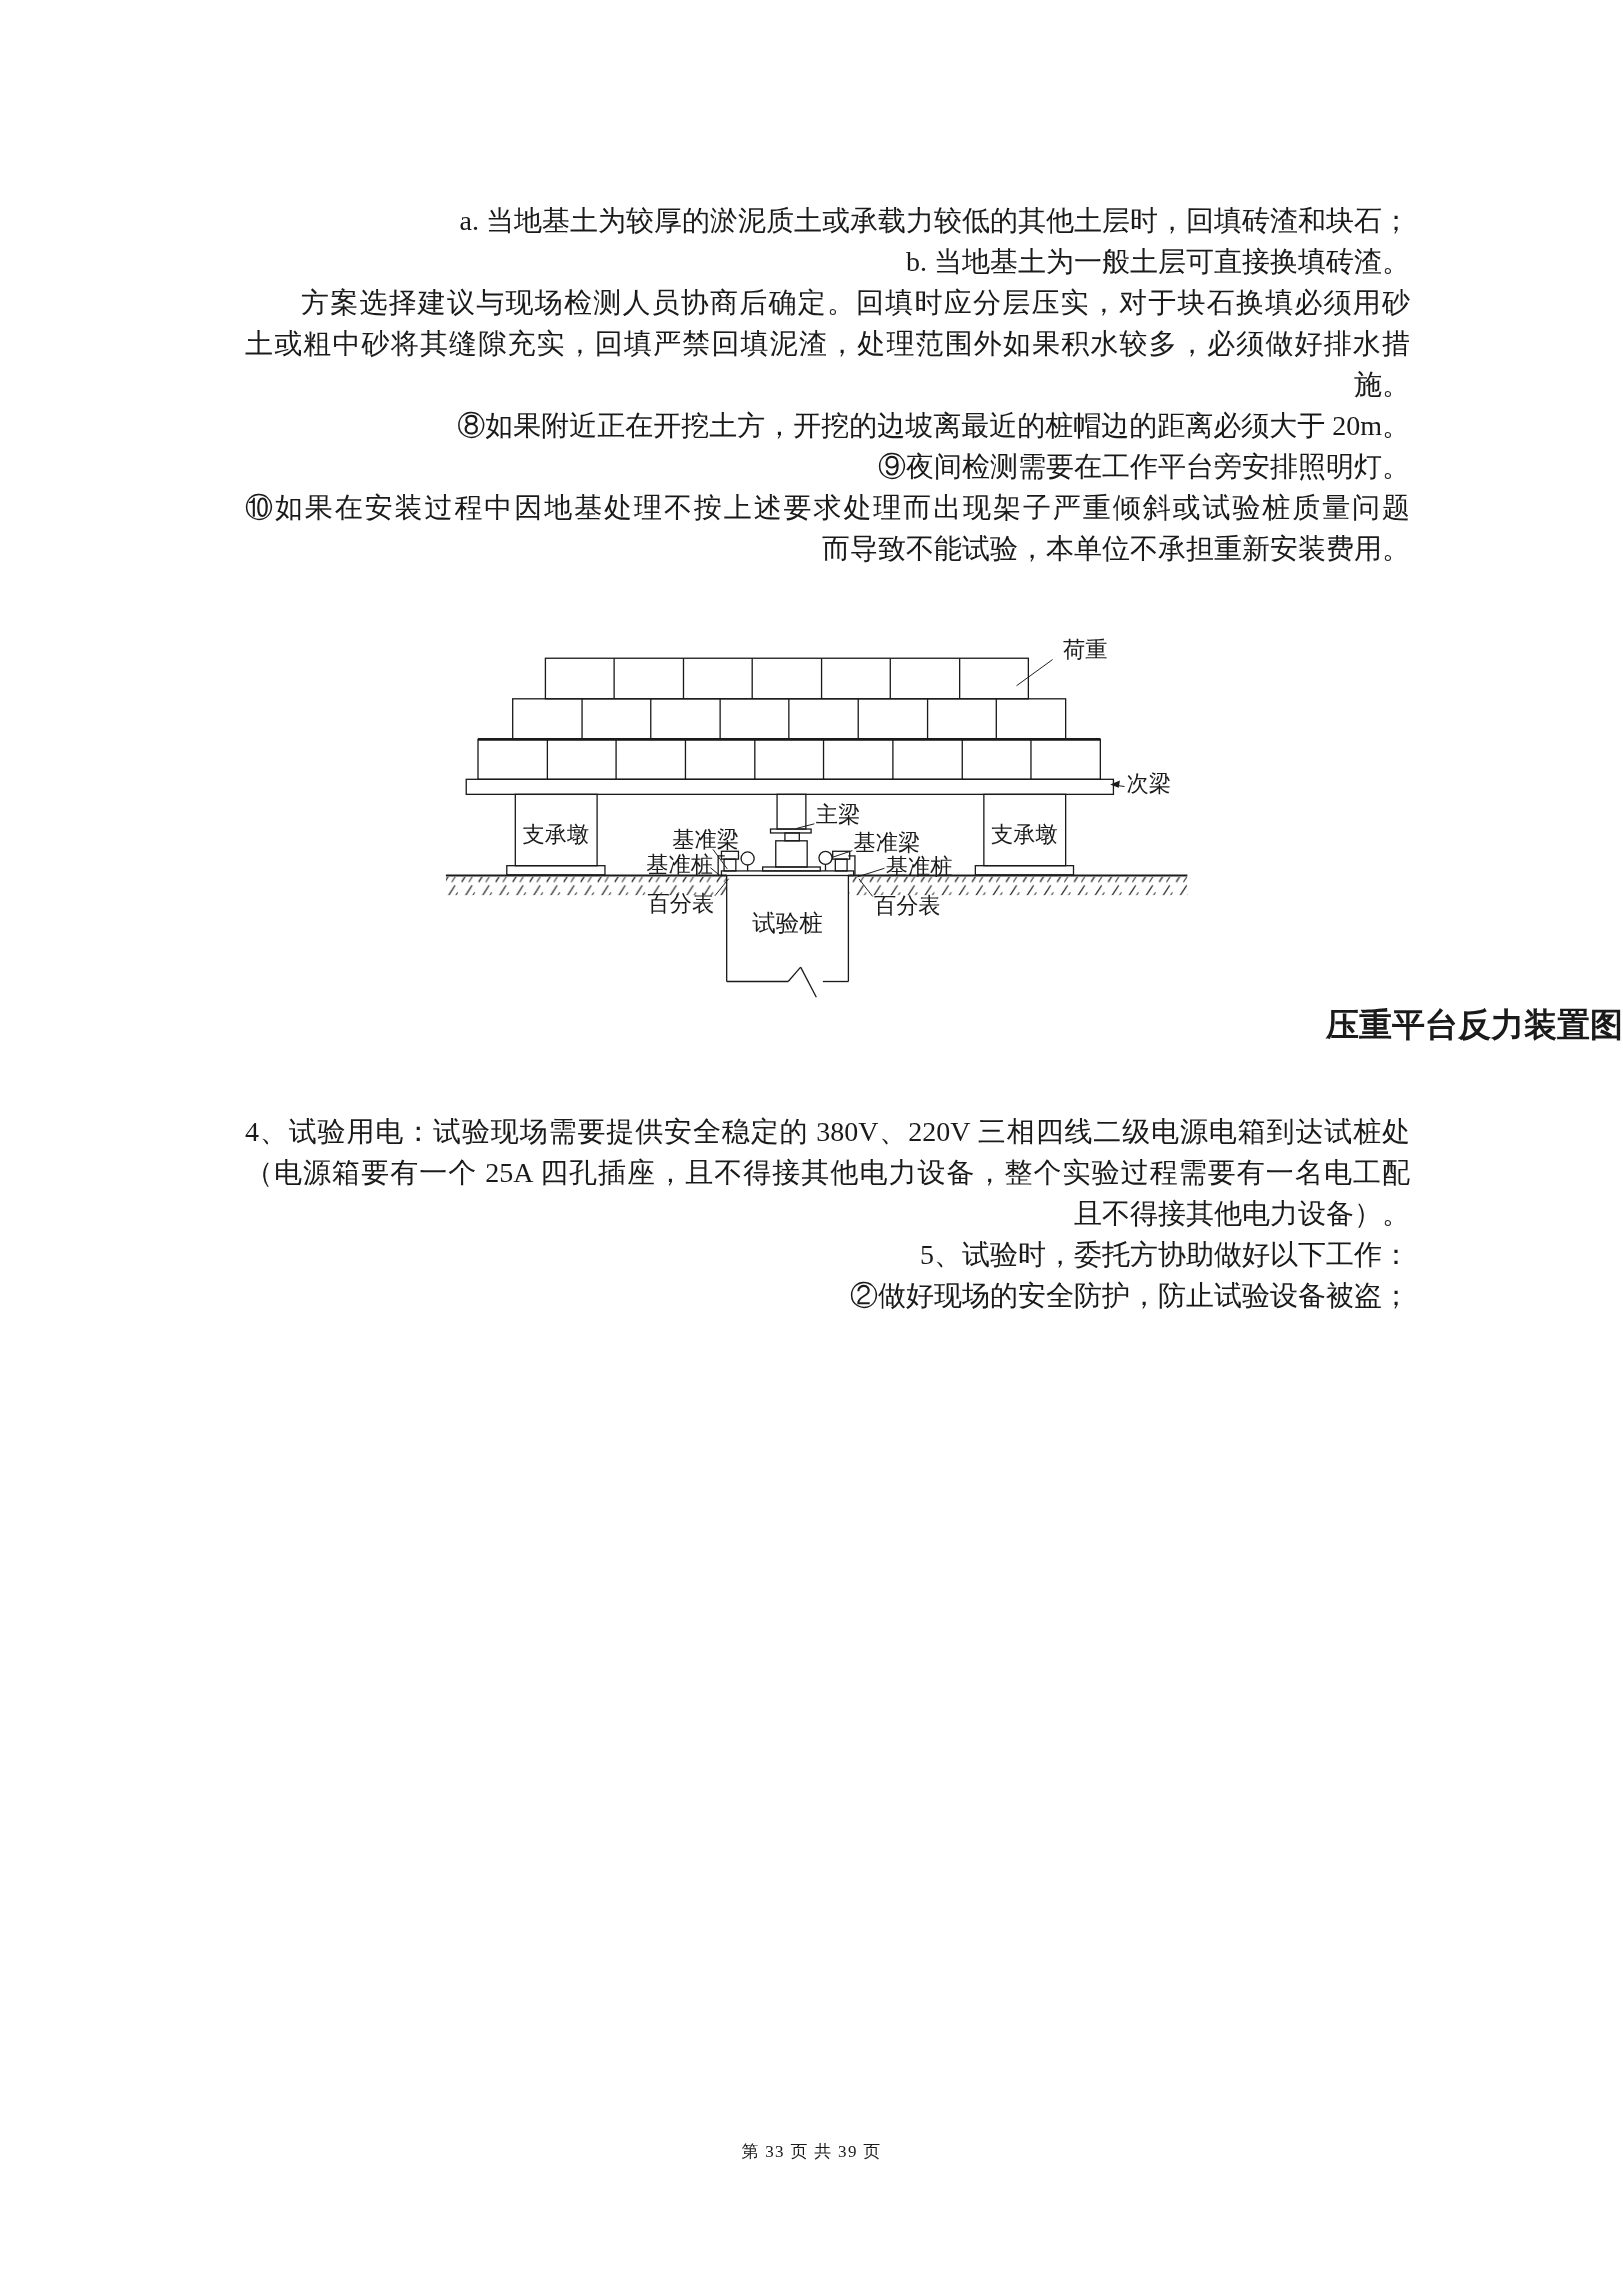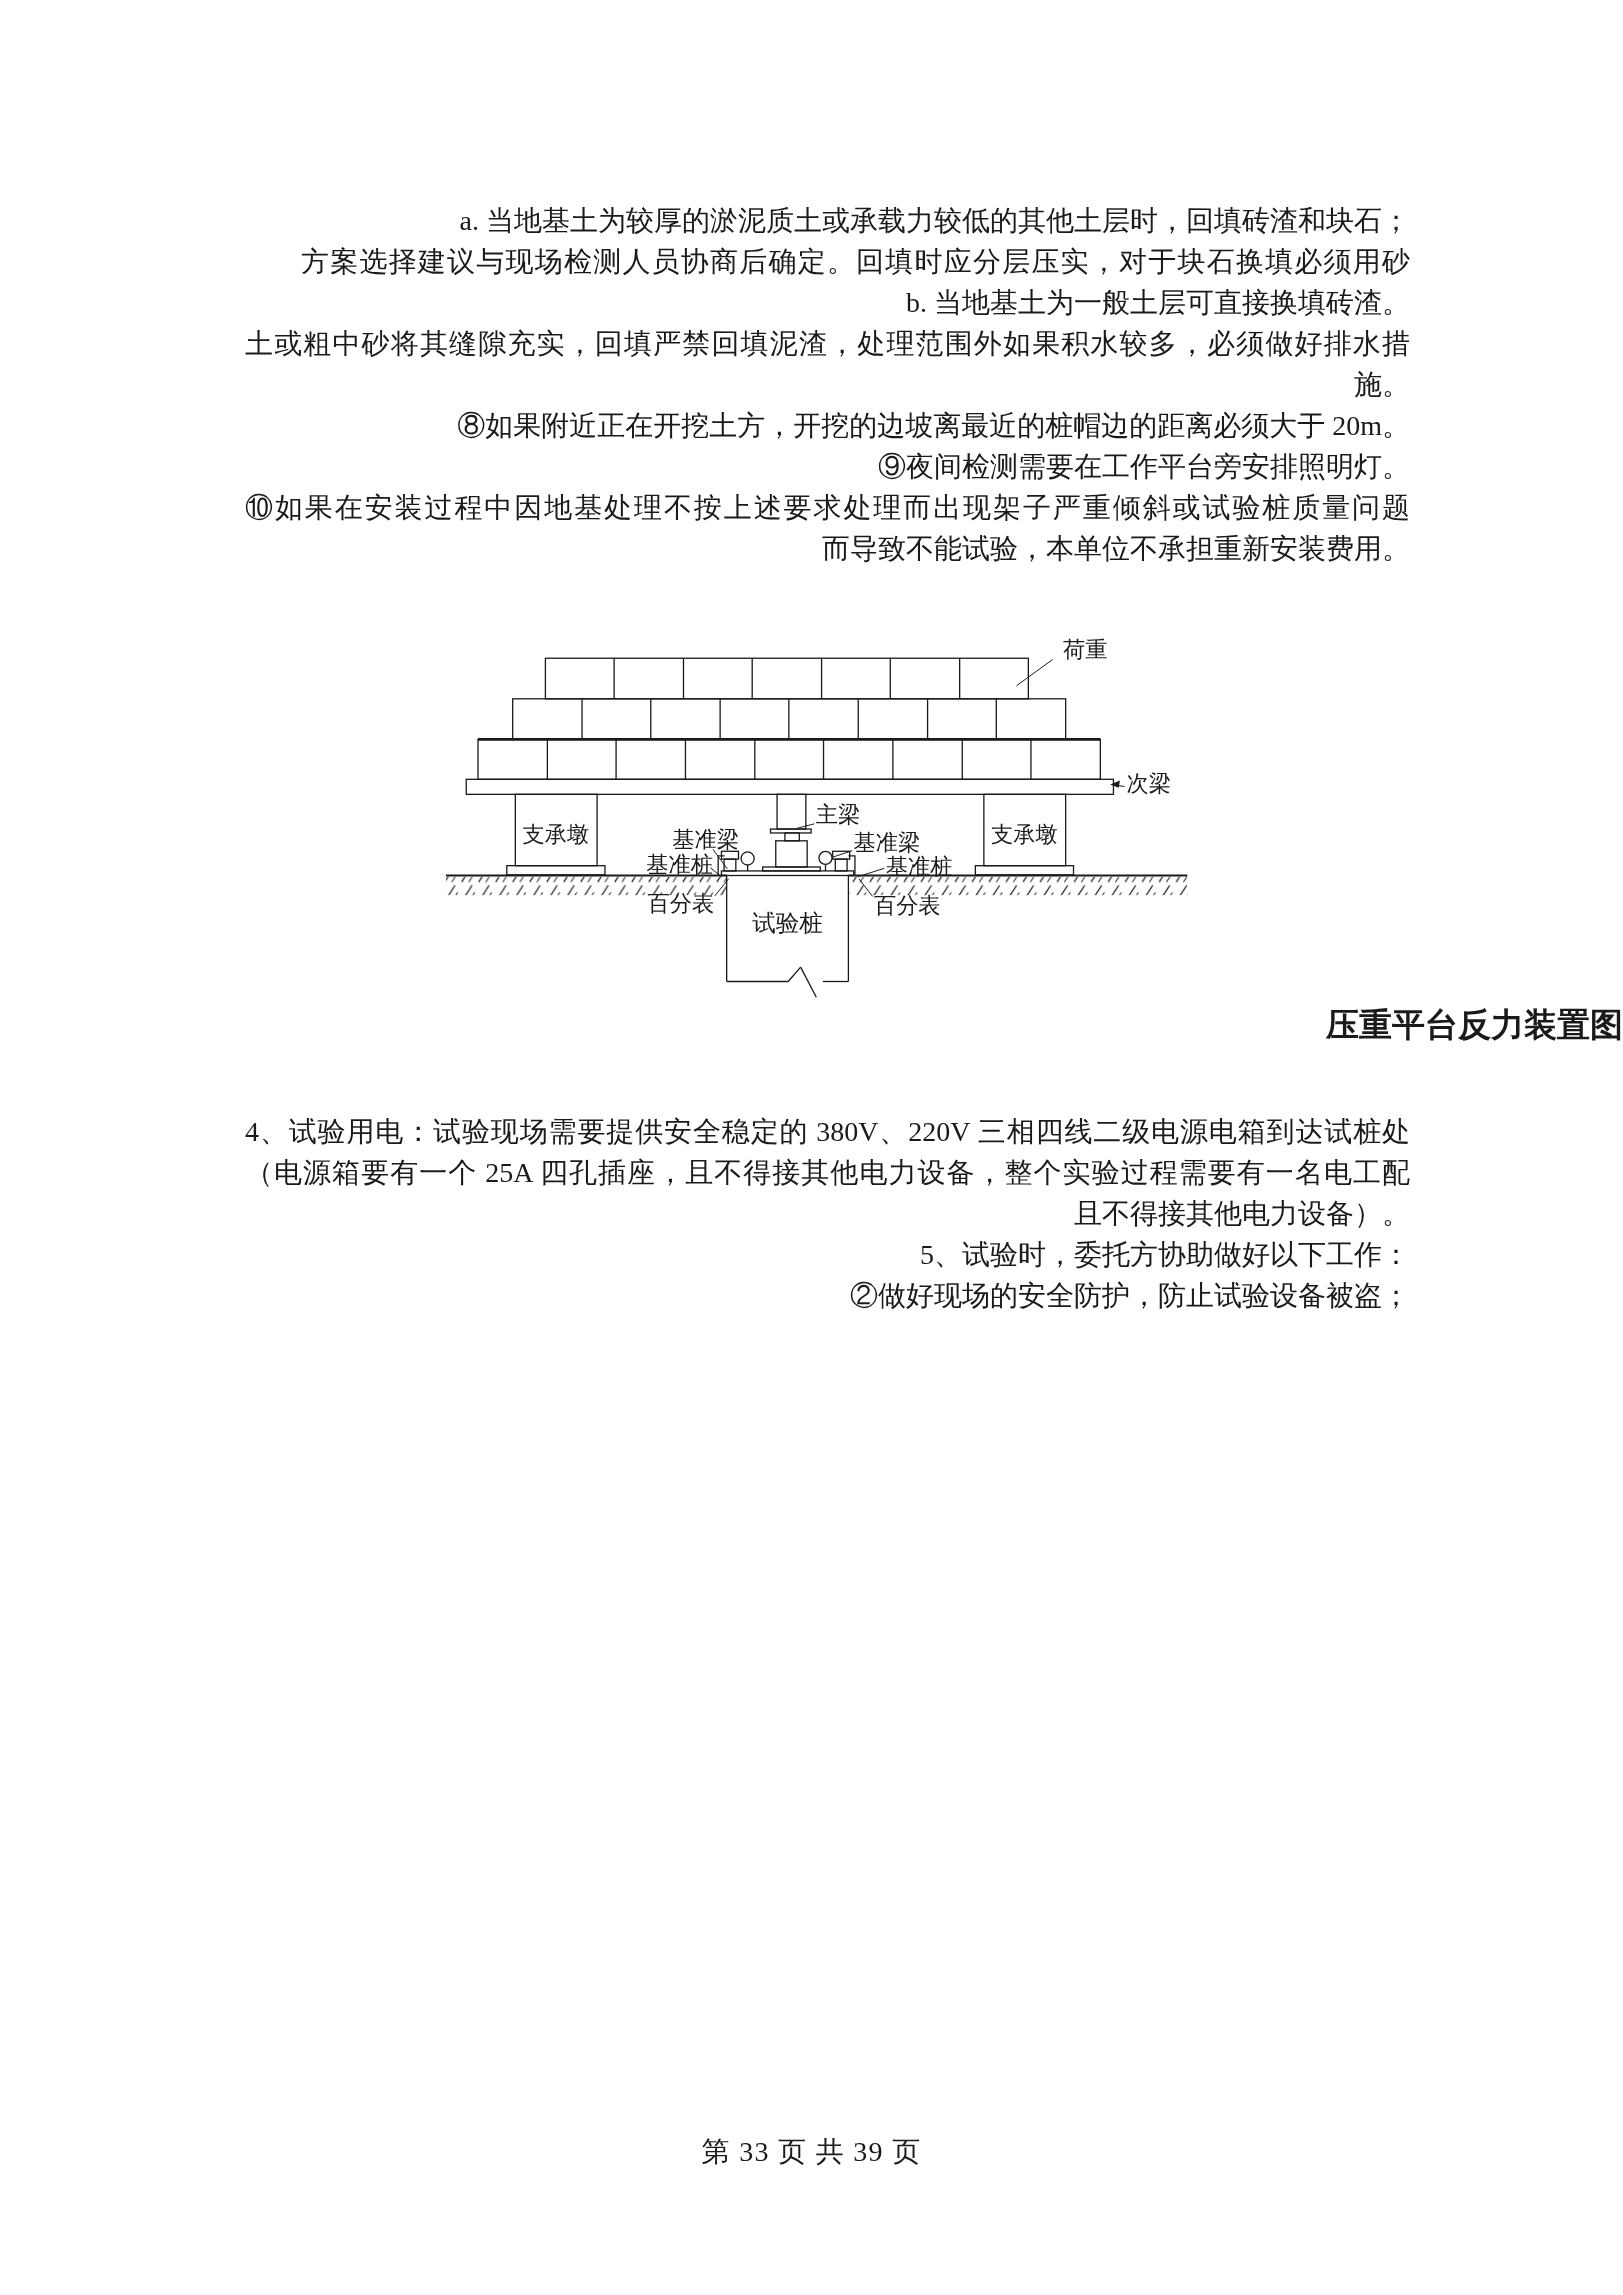--- a/index.html
+++ b/index.html
@@ -10,36 +10,36 @@
   .textblock{position:absolute;left:245px;width:1165px;font-size:28px;line-height:41px;}
   .line{display:block;text-align:right;}
   .jf{text-align:justify;text-align-last:justify;}
   .ind{text-indent:56px;}
   .caption{
     position:absolute;left:0;top:1006px;width:1623px;text-align:right;
     font-size:33px;font-weight:bold;line-height:38px;
   }
   .footer{
     position:absolute;left:0;top:2137px;width:1623px;text-align:center;
-    font-size:28px;line-height:30px;letter-spacing:1.3px;
+    font-size:17px;line-height:30px;letter-spacing:1.3px;
   }
   .diagram{position:absolute;left:425px;top:628px;}
   .diagram text{
     font-family:"Liberation Serif","DejaVu Serif",serif;
     font-size:34px;fill:#1a1a1a;stroke:none;
   }
   .diagram .testpile-label{font-size:36px;}
 </style>
 </head>
 <body>
 
 <div class="textblock" style="top:200px;">
   <span class="line">a. 当地基土为较厚的淤泥质土或承载力较低的其他土层时，回填砖渣和块石；</span>
+  <span class="line">b. 当地基土为一般土层可直接换填砖渣。</span>
   <span class="line ind jf">方案选择建议与现场检测人员协商后确定。回填时应分层压实，对于块石换填必须用砂</span>
-  <span class="line">b. 当地基土为一般土层可直接换填砖渣。</span>
   <span class="line jf">土或粗中砂将其缝隙充实，回填严禁回填泥渣，处理范围外如果积水较多，必须做好排水措</span>
   <span class="line">施。</span>
   <span class="line">⑧如果附近正在开挖土方，开挖的边坡离最近的桩帽边的距离必须大于 20m。</span>
   <span class="line">⑨夜间检测需要在工作平台旁安排照明灯。</span>
   <span class="line jf">⑩如果在安装过程中因地基处理不按上述要求处理而出现架子严重倾斜或试验桩质量问题</span>
   <span class="line">而导致不能试验，本单位不承担重新安装费用。</span>
 </div>
 
 <svg class="diagram" width="818" height="406" viewBox="650 960 1250 620">
   <defs>

